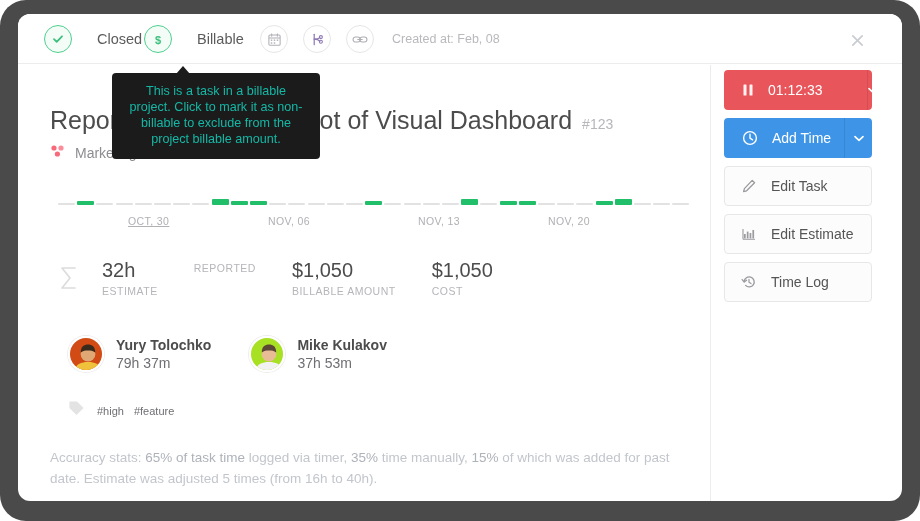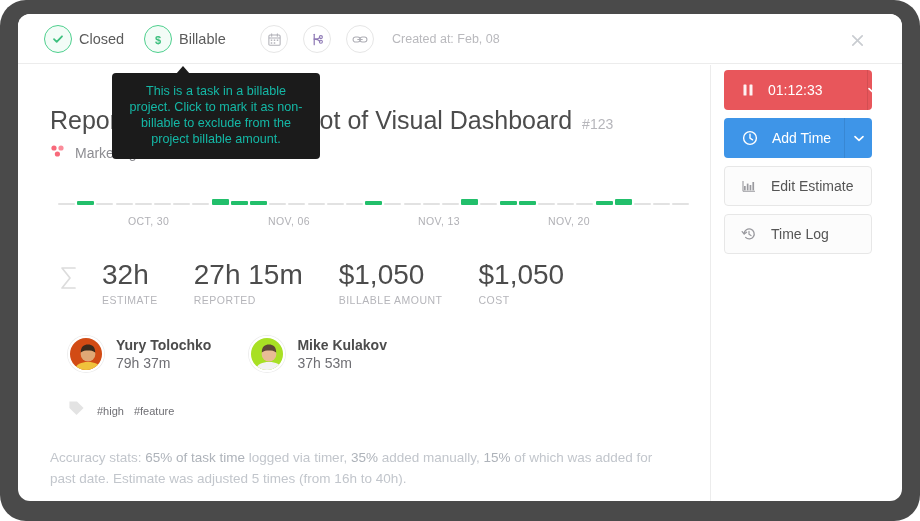--- a/index.html
+++ b/index.html
@@ -35,21 +35,21 @@
     display: flex; align-items: center;
   }
   .badge-circle {
     width: 28px; height: 28px; border-radius: 50%;
     border: 1.5px solid #4ecf8e;
     background: #f3fcf7;
     display: flex; align-items: center; justify-content: center;
     color: #3fc07f;
   }
   .badge-label {
-    margin-left: 7px;
+    margin-left: 25px;
     font-size: 14.5px;
     color: #5b5b5b;
   }
   #badge-closed { left: 26px; }
   #badge-billable { left: 126px; }
 
   .hicon {
     position: absolute; top: 11px;
     width: 28px; height: 28px; border-radius: 50%;
     border: 1px solid #e6e6e6;
@@ -131,21 +131,21 @@
   #timeline-labels { position: relative; margin-top: 10px; height: 16px; }
   .tl-label {
     position: absolute; font-size: 10.5px; color: #b0b0b5;
     letter-spacing: 0.4px;
   }
 
   
   #stats { position: absolute; left: 40px; top: 195px; display: flex; align-items: flex-start; }
   #sigma-icon { margin-right: 22px; margin-top: 6px; }
   .stat { margin-right: 36px; }
-  .stat-value { font-size: 28px; color: #4c4c4c; white-space: nowrap; }
+  .stat-value { font-size: 20px; color: #4c4c4c; white-space: nowrap; }
   .stat-label {
     margin-top: 3px; font-size: 10.5px; color: #b5b5ba;
     letter-spacing: 0.5px; white-space: nowrap;
   }
 
   
   #users { position: absolute; left: 50px; top: 272px; display: flex; }
   .user { display: flex; align-items: center; margin-right: 38px; }
   .avatar {
     width: 36px; height: 36px; border-radius: 50%;
@@ -316,40 +316,39 @@
             <div class="tl-seg tl-empty" style="left: 480px;"></div>
             <div class="tl-seg tl-empty" style="left: 499.2px;"></div>
             <div class="tl-seg tl-empty" style="left: 518.4px;"></div>
             <div class="tl-seg tl-full" style="left: 537.6px;"></div>
             <div class="tl-seg tl-tall" style="left: 556.8px;"></div>
             <div class="tl-seg tl-empty" style="left: 576px;"></div>
             <div class="tl-seg tl-empty" style="left: 595.2px;"></div>
             <div class="tl-seg tl-empty" style="left: 614.4px;"></div>
           </div>
       <div id="timeline-labels">
-            <span class="tl-label" style="left: 70px;">OCT, 30</span>
+            <span class="tl-label" style="left: 70px; text-decoration: underline;">OCT, 30</span>
             <span class="tl-label" style="left: 210px;">NOV, 06</span>
             <span class="tl-label" style="left: 360px;">NOV, 13</span>
             <span class="tl-label" style="left: 490px;">NOV, 20</span>
           </div>
     </div>
 
     <div id="stats">
       <span id="sigma-icon">
         <svg width="22" height="26" viewBox="0 0 22 26">
           <path d="M17 3 H4 L12 13 L4 23 H17" fill="none" stroke="#dcdcdc" stroke-width="1.7" stroke-linecap="round" stroke-linejoin="round"></path>
         </svg>
       </span>
       <div id="stats-items" style="display:flex;">
             <div class="stat">
               <div class="stat-value">32h</div>
               <div class="stat-label">ESTIMATE</div>
             </div>
             <div class="stat">
-              <div class="stat-value">27h 15m</div>
               <div class="stat-label">REPORTED</div>
             </div>
             <div class="stat">
               <div class="stat-value">$1,050</div>
               <div class="stat-label">BILLABLE AMOUNT</div>
             </div>
             <div class="stat">
               <div class="stat-value">$1,050</div>
               <div class="stat-label">COST</div>
             </div>
@@ -386,21 +385,21 @@
     <div id="tags">
       <span>
         <svg width="17" height="17" viewBox="0 0 18 18">
           <path d="M1.5 1.5 H9.5 L16.5 8.5 L9 16 L1.5 8.5 Z" fill="#e3e3e3"></path>
         </svg>
       </span>
       <span id="tag-list"><span class="tag-item">#high</span><span class="tag-item">#feature</span></span>
     </div>
 
     <div id="footer">
-      <span>Accuracy stats: </span><b>65% of task time</b><span> logged via timer, </span><b>35%</b><span> added manually, </span><b>15%</b><span> of which was added for past date. Estimate was adjusted 5 times (from 16h to 40h).</span>
+      <span>Accuracy stats: </span><b>65% of task time</b><span> logged via timer, </span><b>35%</b><span> time manually, </span><b>15%</b><span> of which was added for past date. Estimate was adjusted 5 times (from 16h to 40h).</span>
     </div>
   </div>
 
   <div id="divider"></div>
 
   <div id="sidebar">
 
     <div class="sbtn" id="btn-timer">
       <div class="sbtn-main">
         <span class="ico">
@@ -428,20 +427,30 @@
         </span>
         <span class="sbtn-label">Add Time</span>
       </div>
       <div class="sbtn-caret">
         <svg width="10" height="7" viewBox="0 0 10 7">
               <path d="M1 1.6 L5 5.4 L9 1.6" fill="none" stroke="#fff" stroke-width="1.6" stroke-linecap="round" stroke-linejoin="round"></path>
             </svg>
       </div>
     </div>
 
+    <div class="sbtn sbtn-plain">
+      <div class="sbtn-main">
+        <span class="ico">
+          <svg width="16" height="16" viewBox="0 0 16 16">
+            <path d="M11.2 2.4 L13.6 4.8 L5.6 12.8 L2.6 13.6 L3.4 10.6 Z" fill="none" stroke="#9a9a9f" stroke-width="1.3" stroke-linejoin="round"></path>
+          </svg>
+        </span>
+        <span class="sbtn-label">Edit Task</span>
+      </div>
+    </div>
 
     <div class="sbtn sbtn-plain">
       <div class="sbtn-main">
         <span class="ico">
           <svg width="16" height="16" viewBox="0 0 16 16">
             <g fill="#9a9a9f">
               <rect x="3" y="8" width="1.7" height="4.4"></rect>
               <rect x="5.8" y="5.6" width="1.7" height="6.8"></rect>
               <rect x="8.6" y="7" width="1.7" height="5.4"></rect>
               <rect x="11.4" y="4" width="1.7" height="8.4"></rect>

